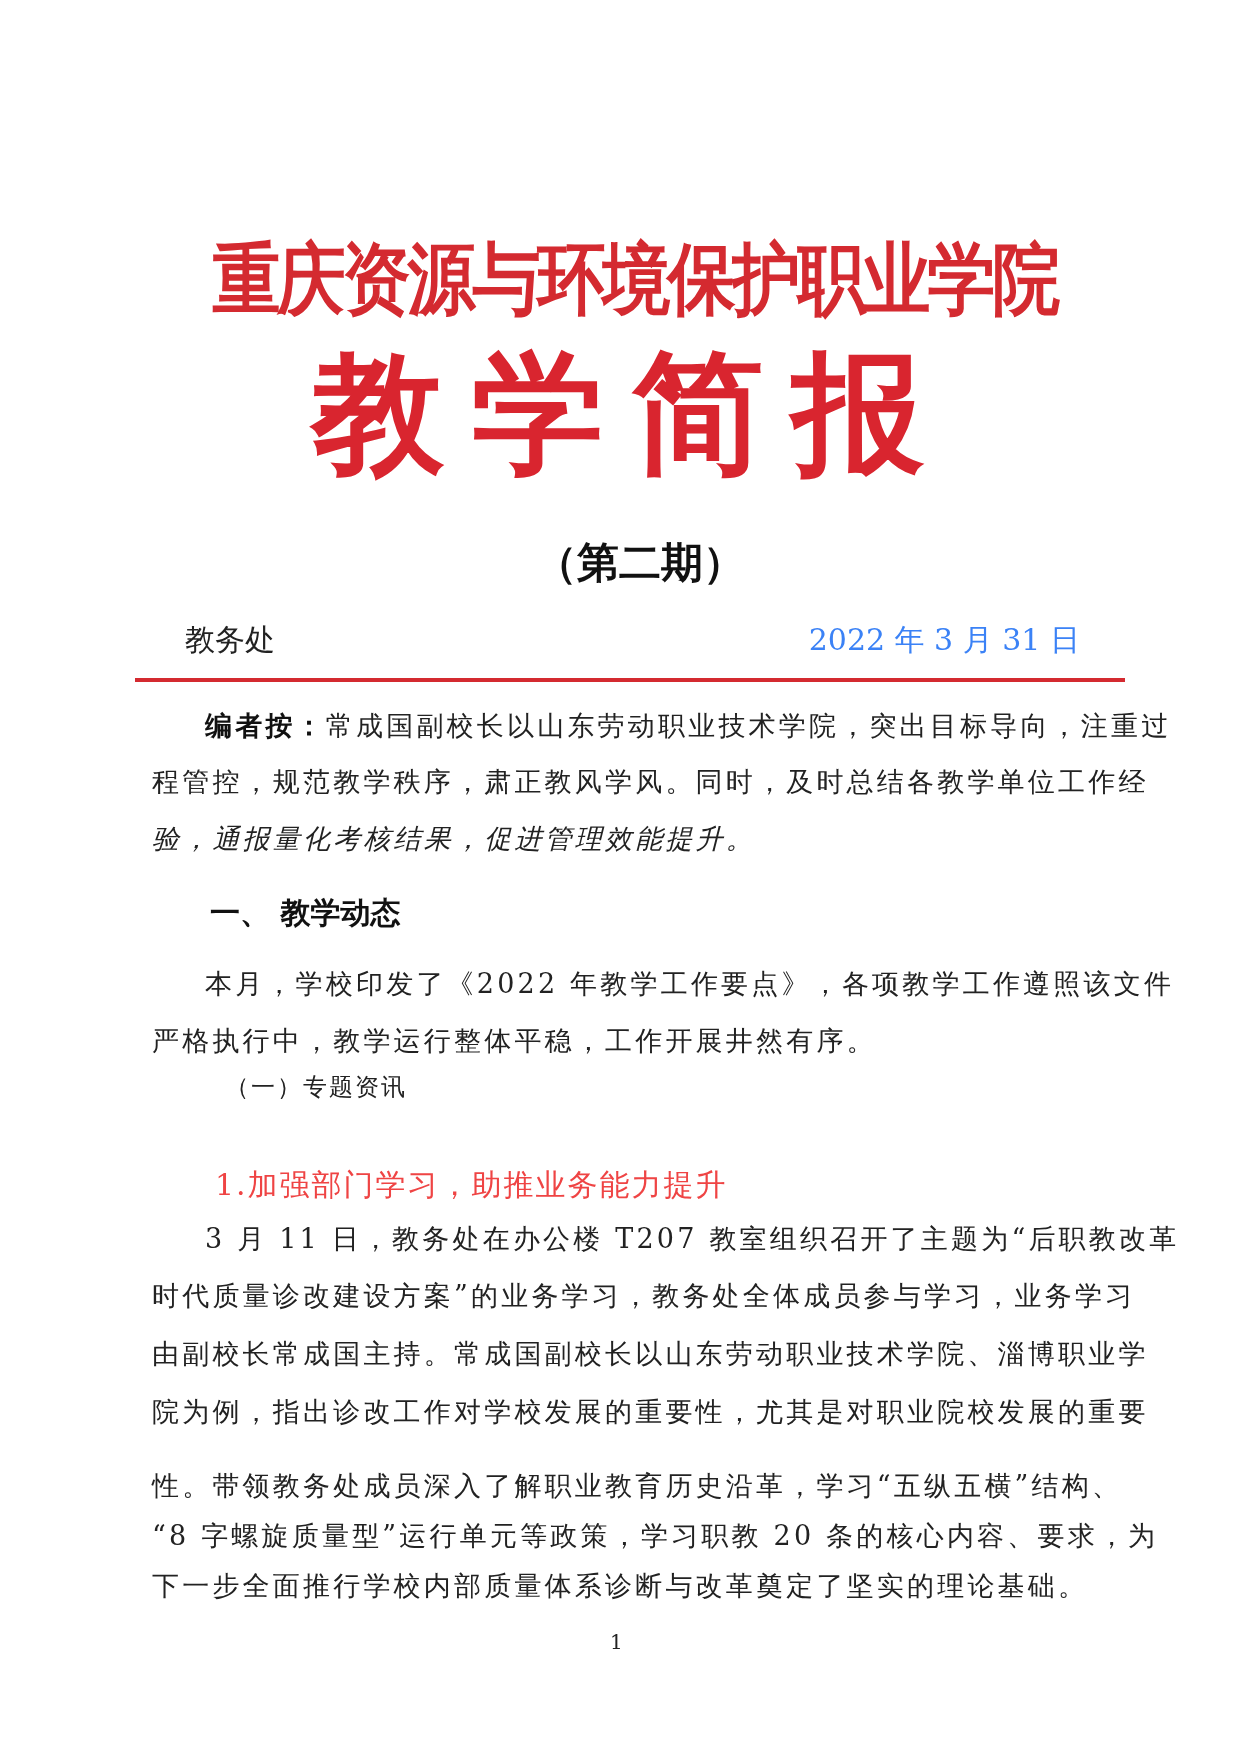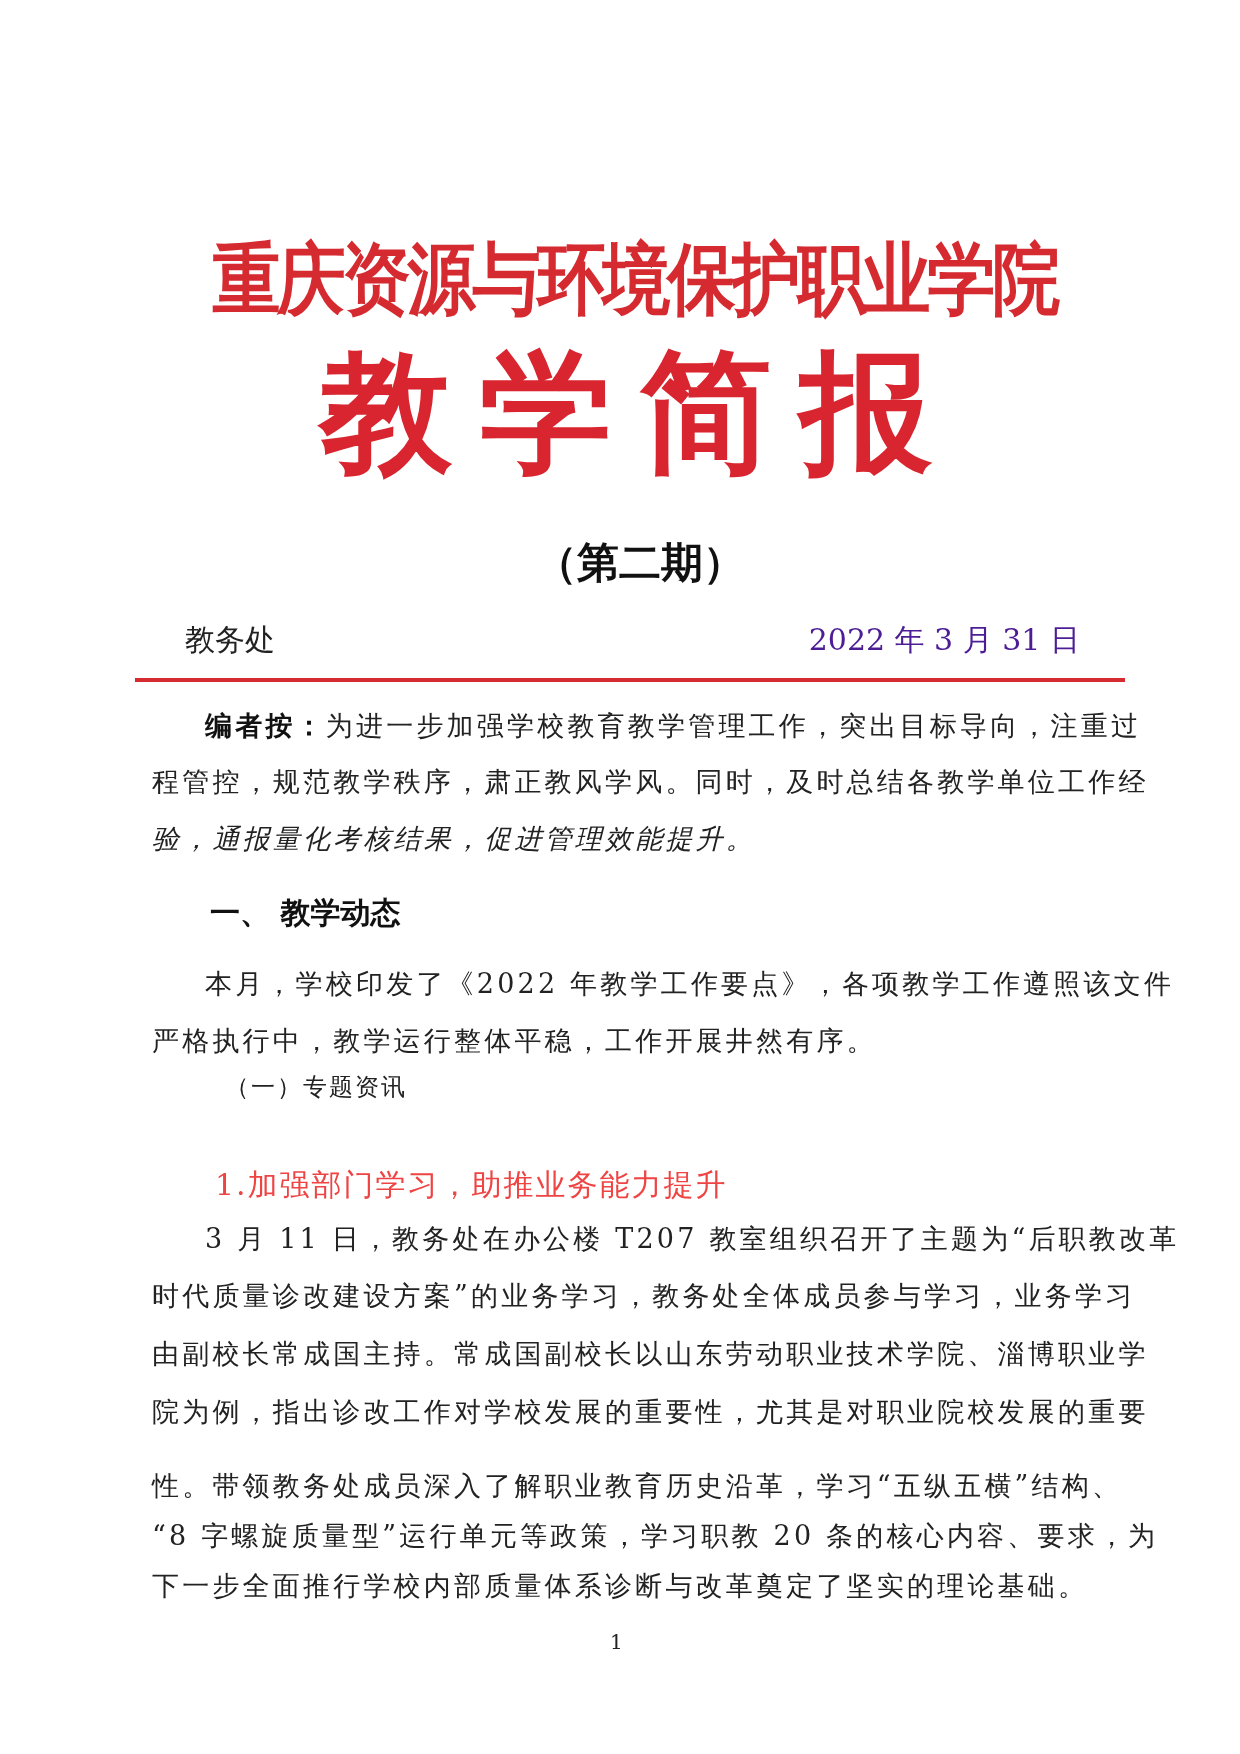--- a/index.html
+++ b/index.html
@@ -7,30 +7,30 @@
     width: 1240px; height: 1754px; background: #ffffff; position: relative; overflow: hidden;
     font-family: "DejaVu Serif", "Liberation Serif", serif; color: #1a1a1a;
   }
   .abs { position: absolute; white-space: nowrap; }
   .college {
     left: 170px; top: 228px; width: 930px; text-align: center;
     font-family: "DejaVu Serif", serif; font-weight: bold; font-size: 68px; letter-spacing: -3px;
     color: #d42a30; transform: scaleY(1.15); transform-origin: top center;
   }
   .bulletin {
-    left: 300px; top: 348px; width: 680px; text-align: center;
-    font-family: Liberation Serif, serif; font-weight: bold; font-size: 132px; letter-spacing: 28px;
+    left: 292px; top: 348px; width: 680px; text-align: center;
+    font-family: Liberation Sans, sans-serif; font-weight: bold; font-size: 132px; letter-spacing: 28px;
     color: #d9252f; line-height: 1;
   }
   .issue {
     left: 300px; top: 508px; width: 680px; text-align: center;
     font-family: "DejaVu Serif", serif; font-weight: bold; font-size: 42px; color: #111; margin-top: 27px;
   }
   .dept { left: 185px; top: 620px; font-size: 30px; color: #222; }
-  .date { right: 160px; top: 620px; font-size: 30px; color: #4c1d95; }
+  .date { right: 160px; top: 620px; font-size: 30px; color: #3b82f6; }
   .rule { left: 135px; top: 678px; width: 990px; height: 4px; background: #d42a30; }
   .body-line { font-size: 27px; letter-spacing: 3.2px; color: #222; left: 152px; }
   .indent { left: 205px; }
   .bold { font-weight: bold; color: #111; font-family: Liberation Mono, monospace; }
   .h1 { left: 210px; top: 893px; font-family: "DejaVu Sans", sans-serif; font-weight: bold; font-size: 30px; color: #111; }
   .h2 { left: 225px; top: 1071px; font-size: 24px; color: #222; letter-spacing: 2px; }
   .h3 { left: 215px; top: 1165px; font-size: 30px; color: #ef4444; letter-spacing: 2px; }
   .pagenum { left: 610px; top: 1630px; font-size: 20px; color: #222; }
 </style>
 </head>
@@ -38,21 +38,21 @@
 
 <div class="abs college">重庆资源与环境保护职业学院</div>
 <div class="abs bulletin">教学简报</div>
 <div class="abs issue">（第二期）</div>
 
 <div class="abs dept">教务处</div>
 <div class="abs date">2022 年 3 月 31 日</div>
 <div class="abs rule"></div>
 
 <div class="abs body-line indent" style="top:708px;">
-  <span class="bold">编者按：</span><span>为进一步加强学校教育教学管理工作，突出目标导向，注重过</span>
+  <span class="bold">编者按：</span><span>常成国副校长以山东劳动职业技术学院，突出目标导向，注重过</span>
 </div>
 <div class="abs body-line" style="top:764px;">程管控，规范教学秩序，肃正教风学风。同时，及时总结各教学单位工作经</div>
 <div class="abs body-line" style="top:821px;font-style:italic;">验，通报量化考核结果，促进管理效能提升。</div>
 
 <div class="abs h1">一、 教学动态</div>
 
 <div class="abs body-line indent" style="top:966px;">本月，学校印发了《2022 年教学工作要点》，各项教学工作遵照该文件</div>
 <div class="abs body-line" style="top:1023px;text-align:right;">严格执行中，教学运行整体平稳，工作开展井然有序。</div>
 
 <div class="abs h2">（一）专题资讯</div>

